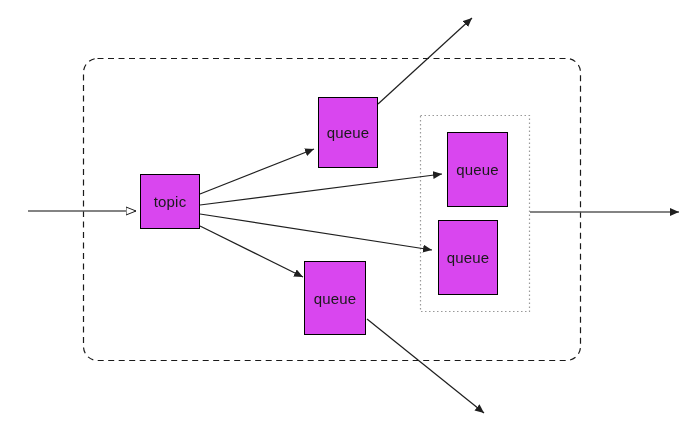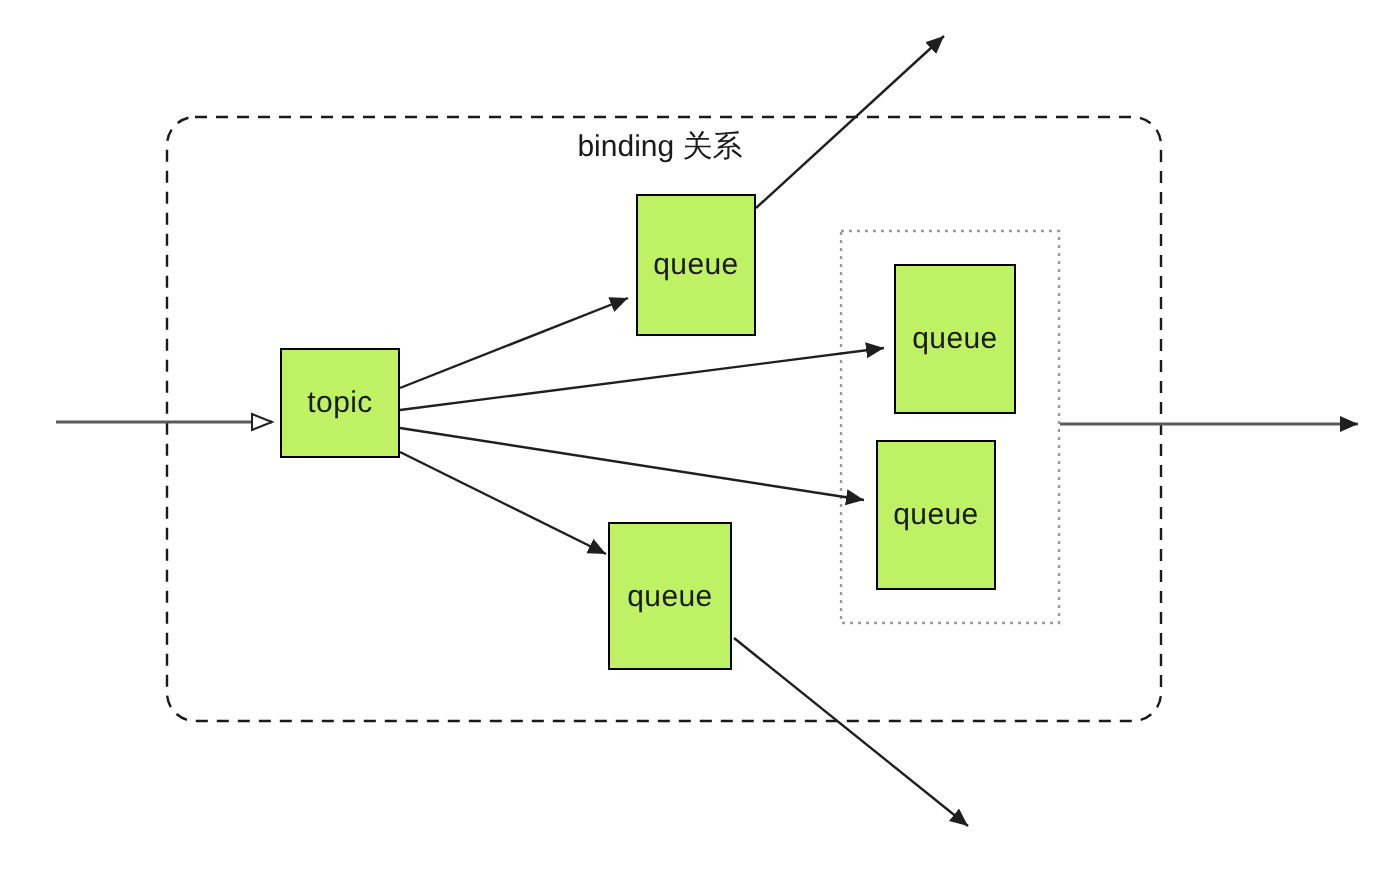--- a/index.html
+++ b/index.html
@@ -16,21 +16,21 @@
     overflow: hidden;
   }
   .canvas svg {
     position: absolute;
     left: 0;
     top: 0;
   }
   .node {
     position: absolute;
     box-sizing: border-box;
-    background: #bef264;
+    background: #d946ef;
     border: 1px solid #000000;
     display: flex;
     align-items: center;
     justify-content: center;
     font-size: 15px;
     color: #1a1a1a;
     letter-spacing: 0.2px;
   }
   .node-topic   { left: 140px; top: 174px; width: 60px; height: 55px; }
   .node-q-top   { left: 318px; top:  97px; width: 60px; height: 71px; }
@@ -86,21 +86,20 @@
     <line class="edge" x1="200" y1="194" x2="314" y2="149" marker-end="url(#headFilled)"></line>
     <line class="edge" x1="200" y1="205" x2="442" y2="174" marker-end="url(#headFilled)"></line>
     <line class="edge" x1="200" y1="214" x2="432" y2="250" marker-end="url(#headFilled)"></line>
     <line class="edge" x1="200" y1="226" x2="303" y2="277" marker-end="url(#headFilled)"></line>
 
     <line class="edge" x1="378" y1="104" x2="472" y2="18" marker-end="url(#headFilled)"></line>
     <line class="edge-io" x1="530" y1="212" x2="679" y2="212" marker-end="url(#headFilled)"></line>
     <line class="edge" x1="367" y1="319" x2="484" y2="413" marker-end="url(#headFilled)"></line>
   </svg>
 
-  <div class="scope-title">binding 关系</div>
 
   <div class="node node-topic">topic</div>
 
   <div class="node node-q-top">queue</div>
 
   <div class="node node-q-up">queue</div>
 
   <div class="node node-q-low">queue</div>
 
   <div class="node node-q-bot">queue</div>

